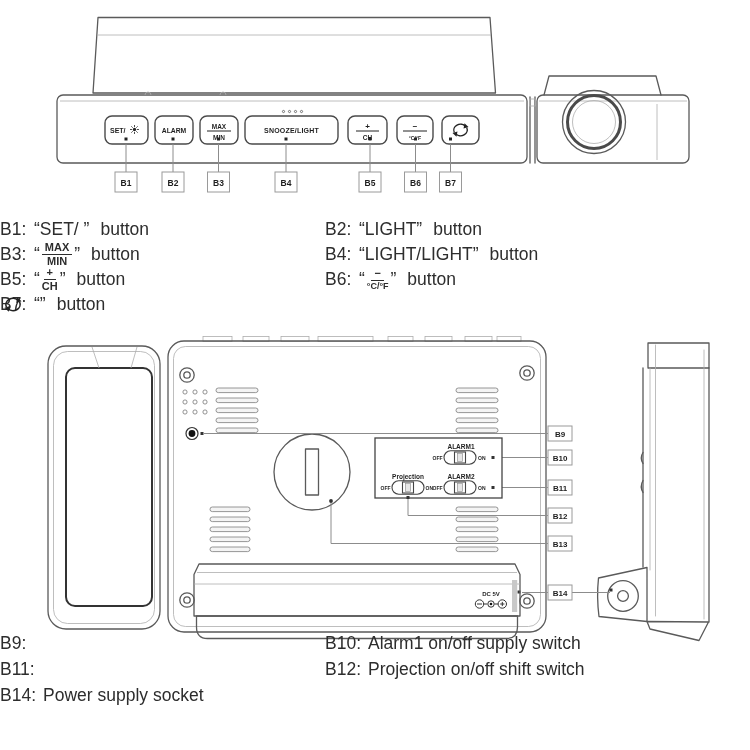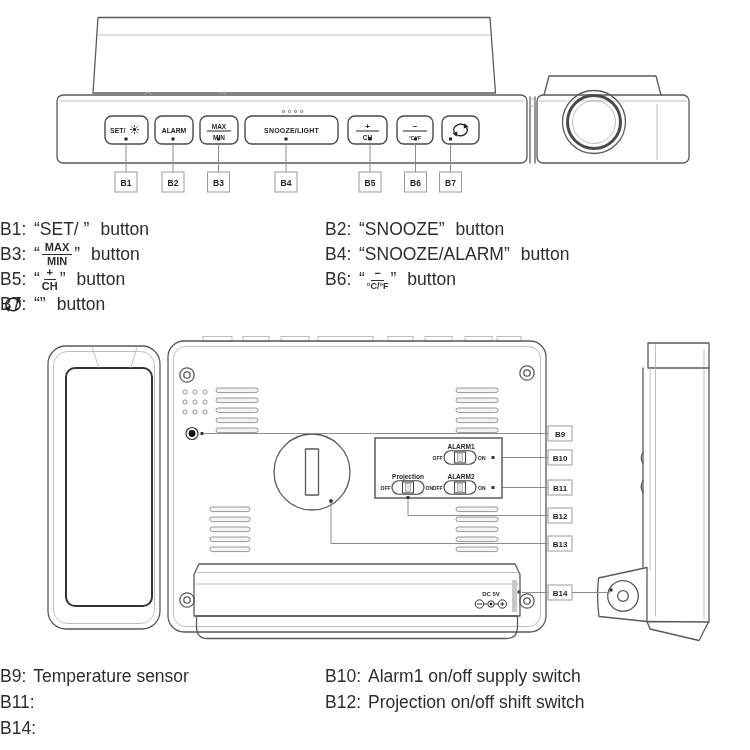--- a/index.html
+++ b/index.html
@@ -140,36 +140,36 @@
 
   <div class="legend" id="legend-buttons" style="top:217px">
     <div class="lgrid">
       <div class="li">
         <span class="ref">B1:</span>
         <span>“SET/ ”</span>
         <span class="suf">button</span>
       </div>
       <div class="li">
         <span class="ref">B2:</span>
-        <span>“SNOOZE”</span>
+        <span>“LIGHT”</span>
         <span class="suf">button</span>
       </div>
       <div class="li">
         <span class="ref">B3:</span>
         <span>“</span>
         <span class="frac">
           <span class="ft">MAX</span>
           <span class="fb">MIN</span>
         </span>
         <span>”</span>
         <span class="suf">button</span>
       </div>
       <div class="li">
         <span class="ref">B4:</span>
-        <span>“SNOOZE/ALARM”</span>
+        <span>“LIGHT/LIGHT”</span>
         <span class="suf">button</span>
       </div>
       <div class="li">
         <span class="ref">B5:</span>
         <span>“</span>
         <span class="frac">
           <span class="ft">+</span>
           <span class="fb">CH</span>
         </span>
         <span>”</span>
@@ -377,36 +377,36 @@
       <rect class="lbox" x="548" y="585" width="24" height="15"></rect>
       <text class="btxt" text-anchor="middle" x="560" y="436.5" font-size="8" fill="#333">B9</text>
       <text class="btxt" text-anchor="middle" x="560" y="460.5" font-size="8" fill="#333">B10</text>
       <text class="btxt" text-anchor="middle" x="560" y="490.5" font-size="8" fill="#333">B11</text>
       <text class="btxt" text-anchor="middle" x="560" y="518.5" font-size="8" fill="#333">B12</text>
       <text class="btxt" text-anchor="middle" x="560" y="546.5" font-size="8" fill="#333">B13</text>
       <text class="btxt" text-anchor="middle" x="560" y="595.5" font-size="8" fill="#333">B14</text>
     </g>
   </svg>
 
-  <div class="legend" id="legend-back" style="top:663px">
+  <div class="legend" id="legend-back" style="top:630px">
     <div class="lgrid">
       <div class="li">
         <span class="ref">B9:</span>
-        <span>Temperature sensor</span>
       </div>
       <div class="li">
         <span class="ref">B10:</span>
         <span>Alarm1 on/off supply switch</span>
       </div>
       <div class="li">
         <span class="ref">B11:</span>
       </div>
       <div class="li">
         <span class="ref">B12:</span>
         <span>Projection on/off shift switch</span>
       </div>
       <div class="li">
         <span class="ref">B14:</span>
+        <span>Power supply socket</span>
       </div>
     </div>
   </div>
 
 </div>
 
 </body></html>

